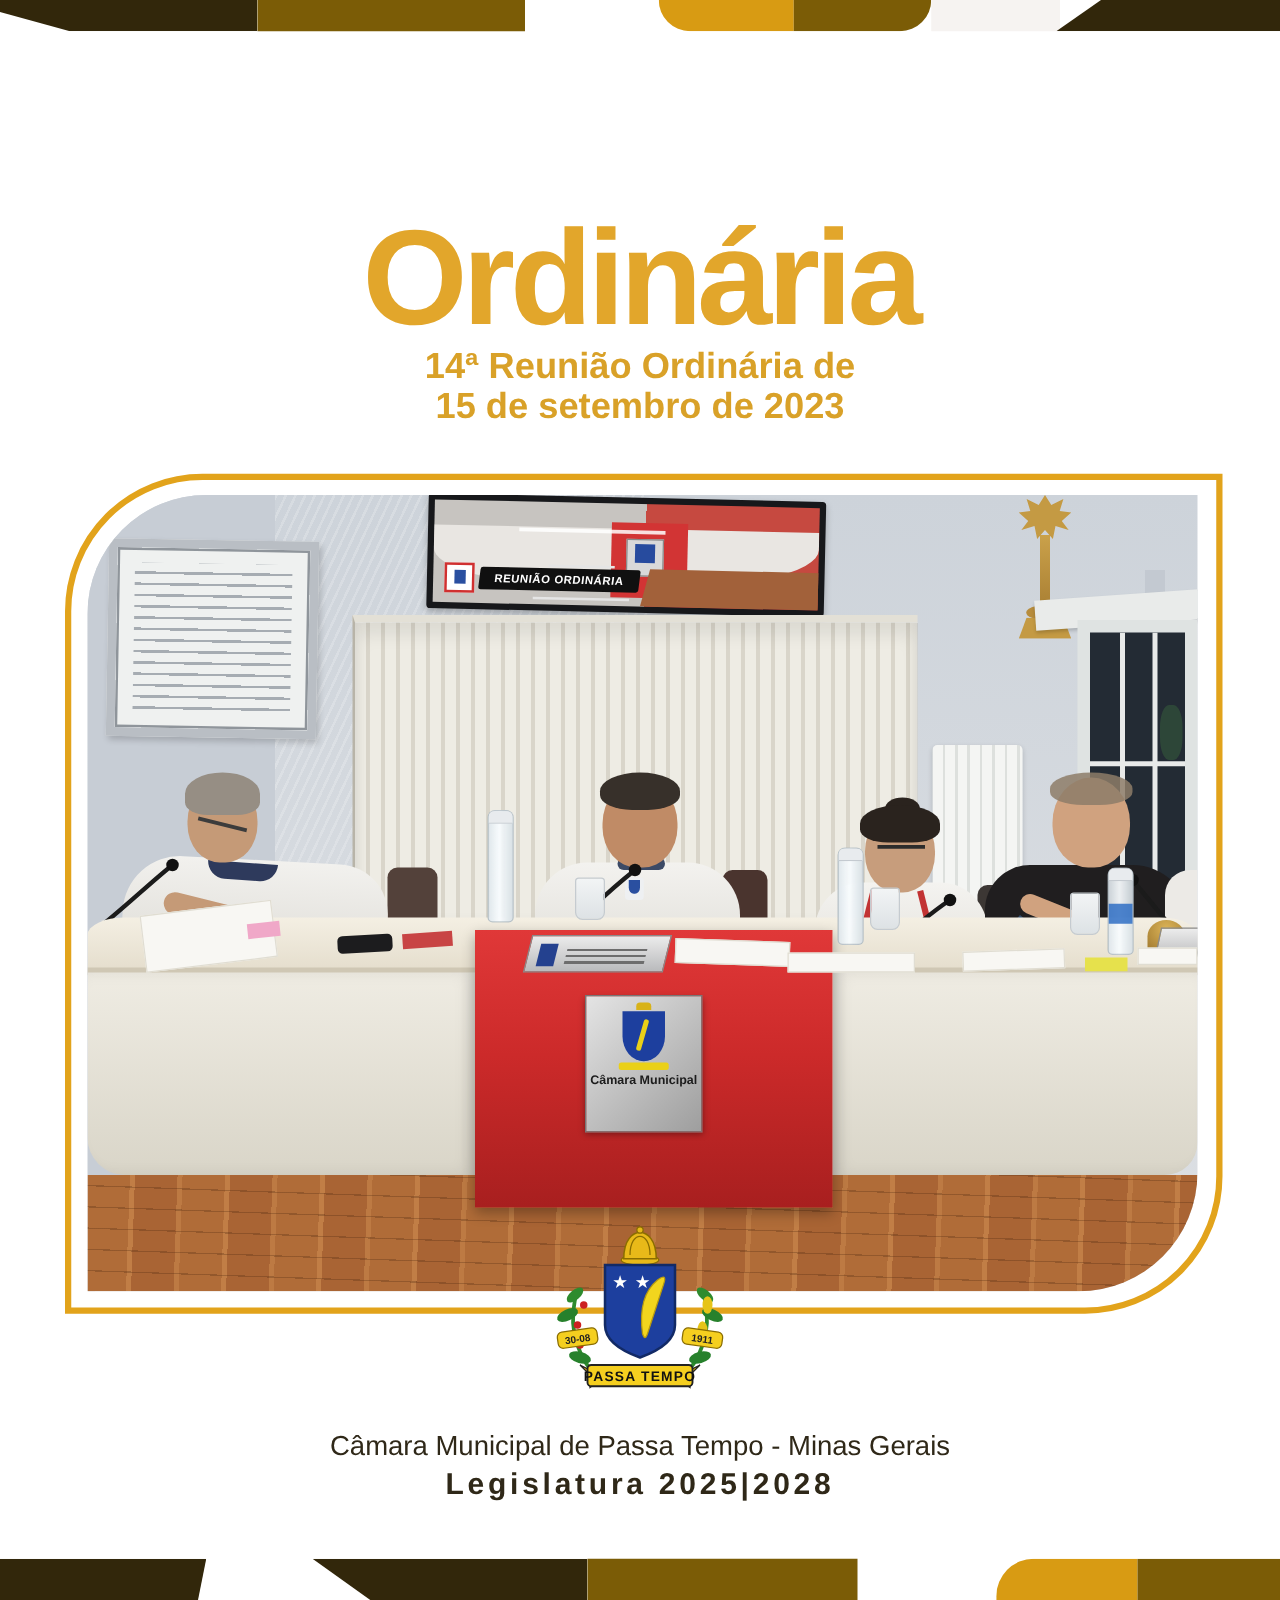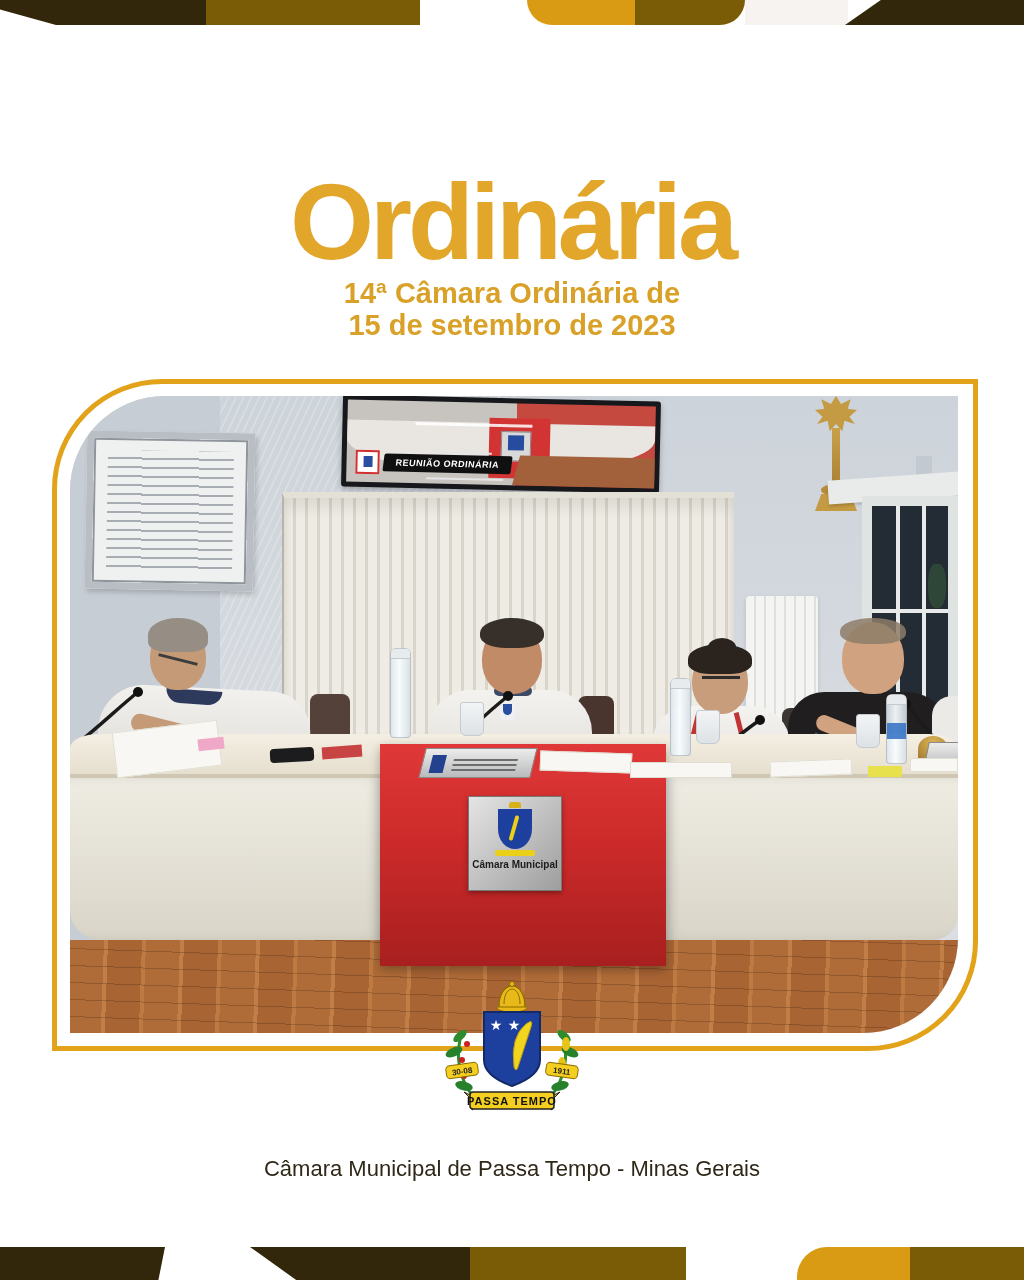--- a/index.html
+++ b/index.html
@@ -152,21 +152,21 @@
       box-shadow:inset -8px 0 12px rgba(0,0,0,.08);}
   .desk-front-right{left:594px;top:382px;width:294px;height:162px;
       background:linear-gradient(180deg,#efece3,#d9d5c8);border-bottom-right-radius:26px;
       box-shadow:inset 8px 0 12px rgba(0,0,0,.08);}
   .floor{left:0;top:544px;width:888px;height:93px;
       background:repeating-linear-gradient(2deg,rgba(70,35,12,0) 0 16px,rgba(70,35,12,.28) 16px 17px),
                  repeating-linear-gradient(92deg,#b06c38 0 34px,#c17e46 34px 38px,#a96434 38px 72px,#bd7a43 72px 76px);}
   .red-block{left:310px;top:348px;width:286px;height:222px;
       background:linear-gradient(180deg,#e03838 0%,#cc2a2a 45%,#a81f1f 100%);
       box-shadow:0 4px 10px rgba(0,0,0,.3);}
-  .plaque{left:398px;top:400px;width:94px;height:95px;border:1px solid #777;
+  .plaque{left:398px;top:400px;width:94px;height:110px;border:1px solid #777;
       background:linear-gradient(135deg,#e4e4e4,#9e9e9e);box-shadow:0 2px 5px rgba(0,0,0,.35);
       text-align:center;box-sizing:border-box;}
   .plaque-crown{margin:5px auto 0;width:12px;height:6px;background:#d8b218;border-radius:3px 3px 0 0;}
   .plaque-shield{margin:1px auto 0;width:34px;height:40px;background:#1d3f9e;border-radius:0 0 50% 50%;position:relative;}
   .plaque-shield i{position:absolute;left:14px;top:6px;width:4px;height:26px;background:#ead018;
       transform:rotate(16deg);border-radius:2px;display:block;}
   .plaque-band{margin:1px auto 0;width:40px;height:6px;background:#ead018;border-radius:2px;}
   .plaque-title{margin-top:3px;font-size:10px;font-weight:bold;color:#1c1c1c;}
 
   
@@ -195,41 +195,41 @@
   .paper-d{left:560px;top:366px;width:100px;height:14px;}
   .paper-e{left:700px;top:364px;width:80px;height:14px;transform:rotate(-2deg);}
   .paper-f{left:840px;top:362px;width:46px;height:12px;}
   .red-item{left:252px;top:350px;width:40px;height:12px;background:#c84444;transform:rotate(-4deg);}
   .sticky-pink{left:128px;top:342px;width:26px;height:12px;background:#f0a8c8;transform:rotate(-6deg);}
   .sticky-yellow{left:798px;top:370px;width:34px;height:11px;background:#e6e14c;}
   .phone{left:200px;top:352px;width:44px;height:14px;background:#1c1c1e;border-radius:4px;transform:rotate(-3deg);}
 
   
   .crest-svg{left:412px;top:980px;width:200px;height:140px;z-index:9;}
-  .footer-line1{left:0;top:1144px;width:100%;text-align:center;font-size:22px;color:#2f2818;margin-top:12px;}
+  .footer-line1{left:0;top:1144px;width:100%;text-align:center;font-size:22px;color:#2f2818;}
   .footer-line2{left:0;top:1174px;width:100%;text-align:center;font-size:24px;font-weight:bold;
       letter-spacing:3px;color:#2f2818;}
 </style>
 </head>
 <body>
 
 <div class="canvas">
 
   <div class="abs tb1"></div>
   <div class="abs tb2"></div>
   <div class="abs tb3">
     <div class="abs tb3a"></div>
     <div class="abs tb3b"></div>
   </div>
   <div class="abs tb4"></div>
   <div class="abs tb5"></div>
 
   <div class="abs title-main">Ordinária</div>
   <div class="abs subtitle">
-    <div>14ª Câmara Ordinária de</div>
+    <div>14ª Reunião Ordinária de</div>
     <div>15 de setembro de 2023</div>
   </div>
 
   <div class="abs frame-border"></div>
   <div class="abs photo">
 
     <div class="abs wall-left-col"></div>
     <div class="abs wall-streaks"></div>
     <div class="abs wall-right-col"></div>
 
@@ -414,20 +414,21 @@
     </g>
 
     <g>
       <path d="M52,112 l8,8 v10 l8,-6 h64 l8,6 v-10 l8,-8 l-8,4 h-80 z" fill="#e8b919" stroke="#222" stroke-width="1"></path>
       <rect x="58" y="112" width="84" height="17" rx="3" fill="#f5cf1f" stroke="#222" stroke-width="1.5"></rect>
       <text x="100" y="125" font-size="11" font-weight="bold" fill="#111" text-anchor="middle" letter-spacing="1">PASSA TEMPO</text>
     </g>
   </svg>
 
   <div class="abs footer-line1">Câmara Municipal de Passa Tempo - Minas Gerais</div>
+  <div class="abs footer-line2">Legislatura 2025|2028</div>
 
   <div class="abs bb1"></div>
   <div class="abs bb2"></div>
   <div class="abs bb3"></div>
   <div class="abs bb4">
     <div class="abs bb4a"></div>
     <div class="abs bb4b"></div>
   </div>
 </div>
 

